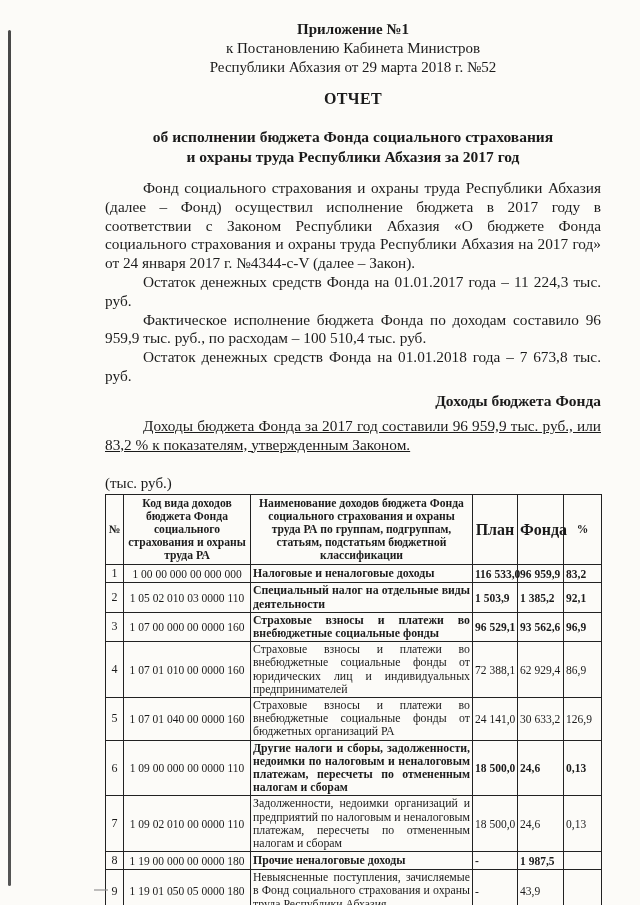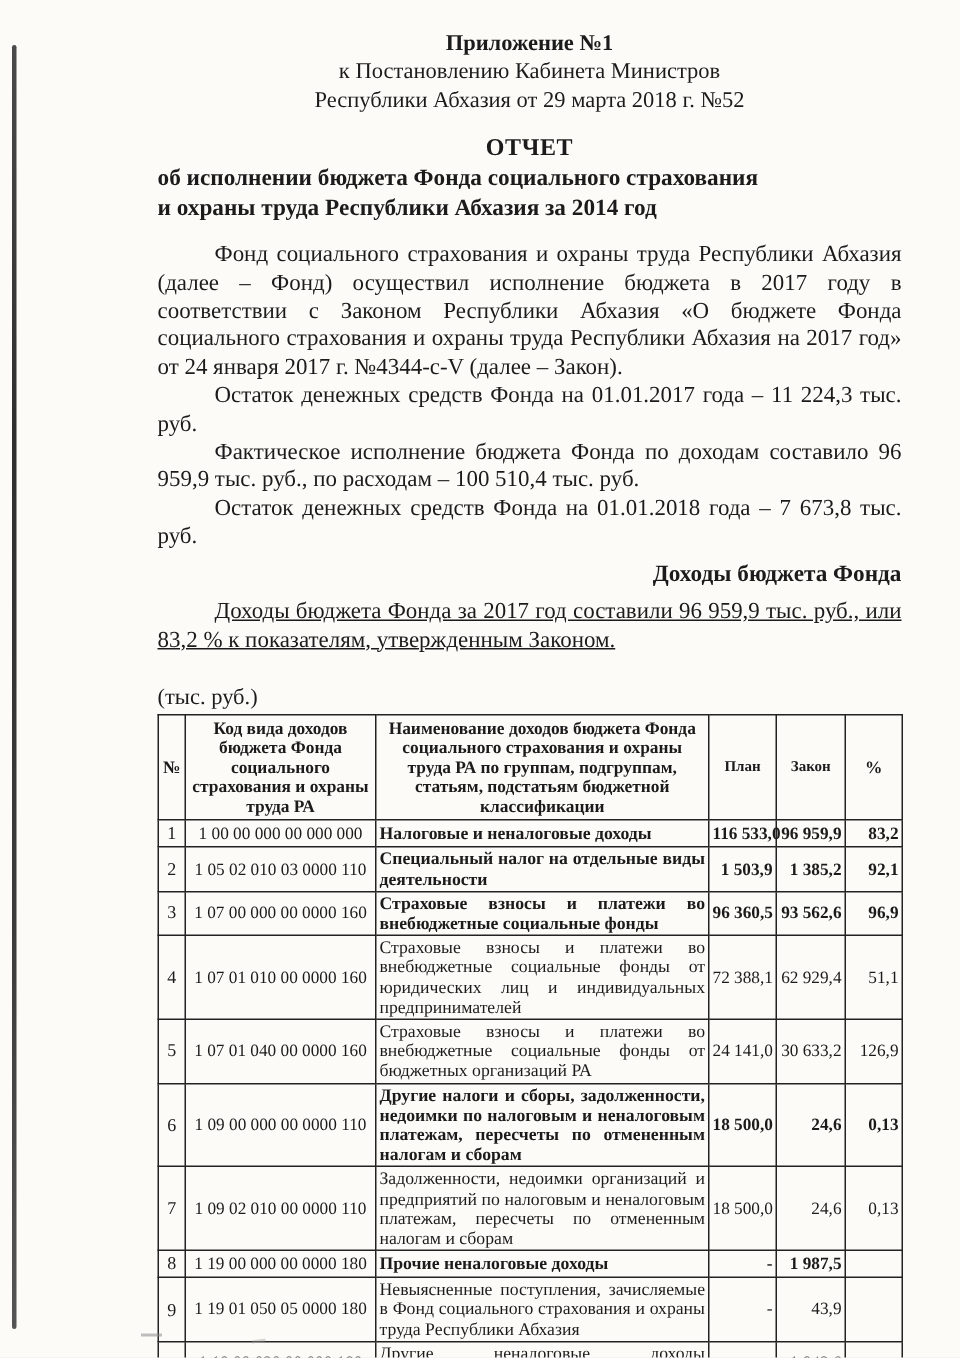--- a/index.html
+++ b/index.html
@@ -36,22 +36,22 @@
     width: 496px;
   }
   .appendix { text-align: center; font-size: 15px; line-height: 19px; }
   .appendix-bold { font-weight: bold; }
   .doc-title {
     margin-top: 13px;
     text-align: center; font-weight: bold;
     font-size: 16px; letter-spacing: .4px;
   }
   .doc-subtitle {
-    margin-top: 1px;
-    text-align: left; font-weight: bold;
+    margin-top: 19px;
+    text-align: center; font-weight: bold;
     font-size: 15.5px; line-height: 19.5px;
   }
   .body-text { margin-top: 13px; }
   .para {
     margin: 0;
     font-size: 15.3px; line-height: 18.8px;
     text-align: justify; text-indent: 38px;
   }
   .section-title {
     margin-top: 6px;
@@ -72,27 +72,27 @@
     border: 1px solid var(--line, #222);
     vertical-align: middle;
     overflow: visible;
   }
   table.income th {
     font-weight: bold;
     font-size: 11.6px; line-height: 13px;
     text-align: center;
     padding: 2px 2px;
   }
-  table.income th.col-plan, table.income th.col-fact { font-size: 10px; text-align: center; }
+  table.income th.col-plan, table.income th.col-fact { font-size: 16px; text-align: center; }
   table.income td { padding: 1px 2px; }
   td.col-num  { text-align: center; font-size: 12px; }
   td.col-code { text-align: center; font-size: 11.5px; white-space: nowrap; }
   td.col-name { text-align: justify; font-size: 11.8px; line-height: 13.2px; padding: 2px 4px; }
   td.col-plan, td.col-fact, td.col-percent {
-    text-align: right; font-size: 11.5px; white-space: nowrap; padding: 1px 1px;
+    text-align: left; font-size: 11.5px; white-space: nowrap; padding: 1px 1px;
   }
   .bold-row td.col-name,
   .bold-row td.col-plan,
   .bold-row td.col-fact,
   .bold-row td.col-percent { font-weight: bold; }
 </style>
 </head>
 <body>
 
 <div class="page">
@@ -103,21 +103,21 @@
     <div class="appendix">
       <div class="appendix-bold">Приложение №1</div>
       <div>к Постановлению Кабинета Министров</div>
       <div>Республики Абхазия от 29 марта 2018 г. №52</div>
     </div>
 
     <div class="doc-title">ОТЧЕТ</div>
 
     <div class="doc-subtitle">
       <div>об исполнении бюджета Фонда социального страхования</div>
-      <div>и охраны труда Республики Абхазия за 2014 год</div>
+      <div>и охраны труда Республики Абхазия за 2017 год</div>
     </div>
 
     <div class="body-text">
       <p class="para">Фонд социального страхования и охраны труда Республики Абхазия (далее – Фонд) осуществил исполнение бюджета в 2017 году в соответствии с Законом Республики Абхазия «О бюджете Фонда социального страхования и охраны труда Республики Абхазия на 2017 год» от 24 января 2017 г. №4344-с-V (далее – Закон).</p>
       <p class="para">Остаток денежных средств Фонда на 01.01.2017 года – 11 224,3 тыс. руб.</p>
       <p class="para">Фактическое исполнение бюджета Фонда по доходам составило 96 959,9 тыс. руб., по расходам – 100 510,4 тыс. руб.</p>
       <p class="para">Остаток денежных средств Фонда на 01.01.2018 года – 7 673,8 тыс. руб.</p>
     </div>
 
     <div class="section-title">Доходы бюджета Фонда</div>
@@ -134,21 +134,21 @@
         <col style="width:45px">
           <col style="width:46px">
           <col style="width:38px">
       </colgroup>
       <thead>
         <tr>
           <th class="col-num">№</th>
           <th class="col-code">Код вида доходов бюджета Фонда социального страхования и охраны труда РА</th>
           <th class="col-name">Наименование доходов бюджета Фонда социального страхования и охраны труда РА по группам, подгруппам, статьям, подстатьям бюджетной классификации</th>
           <th class="col-plan">План</th>
-          <th class="col-fact">Закон</th>
+          <th class="col-fact">Фонда</th>
           <th class="col-percent">%</th>
         </tr>
       </thead>
       <tbody>
           <tr class="bold-row">
             <td class="col-num">1</td>
             <td class="col-code">1 00 00 000 00 000 000</td>
             <td class="col-name">Налоговые и неналоговые доходы</td>
             <td class="col-plan">116 533,0</td>
             <td class="col-fact">96 959,9</td>
@@ -159,31 +159,31 @@
             <td class="col-code">1 05 02 010 03 0000 110</td>
             <td class="col-name">Специальный налог на отдельные виды деятельности</td>
             <td class="col-plan">1 503,9</td>
             <td class="col-fact">1 385,2</td>
             <td class="col-percent">92,1</td>
           </tr>
           <tr class="bold-row">
             <td class="col-num">3</td>
             <td class="col-code">1 07 00 000 00 0000 160</td>
             <td class="col-name">Страховые взносы и платежи во внебюджетные социальные фонды</td>
-            <td class="col-plan">96 360,5</td>
+            <td class="col-plan">96 529,1</td>
             <td class="col-fact">93 562,6</td>
             <td class="col-percent">96,9</td>
           </tr>
           <tr>
             <td class="col-num">4</td>
             <td class="col-code">1 07 01 010 00 0000 160</td>
             <td class="col-name">Страховые взносы и платежи во внебюджетные социальные фонды от юридических лиц и индивидуальных предпринимателей</td>
             <td class="col-plan">72 388,1</td>
             <td class="col-fact">62 929,4</td>
-            <td class="col-percent">51,1</td>
+            <td class="col-percent">86,9</td>
           </tr>
           <tr>
             <td class="col-num">5</td>
             <td class="col-code">1 07 01 040 00 0000 160</td>
             <td class="col-name">Страховые взносы и платежи во внебюджетные социальные фонды от бюджетных организаций РА</td>
             <td class="col-plan">24 141,0</td>
             <td class="col-fact">30 633,2</td>
             <td class="col-percent">126,9</td>
           </tr>
           <tr class="bold-row">

